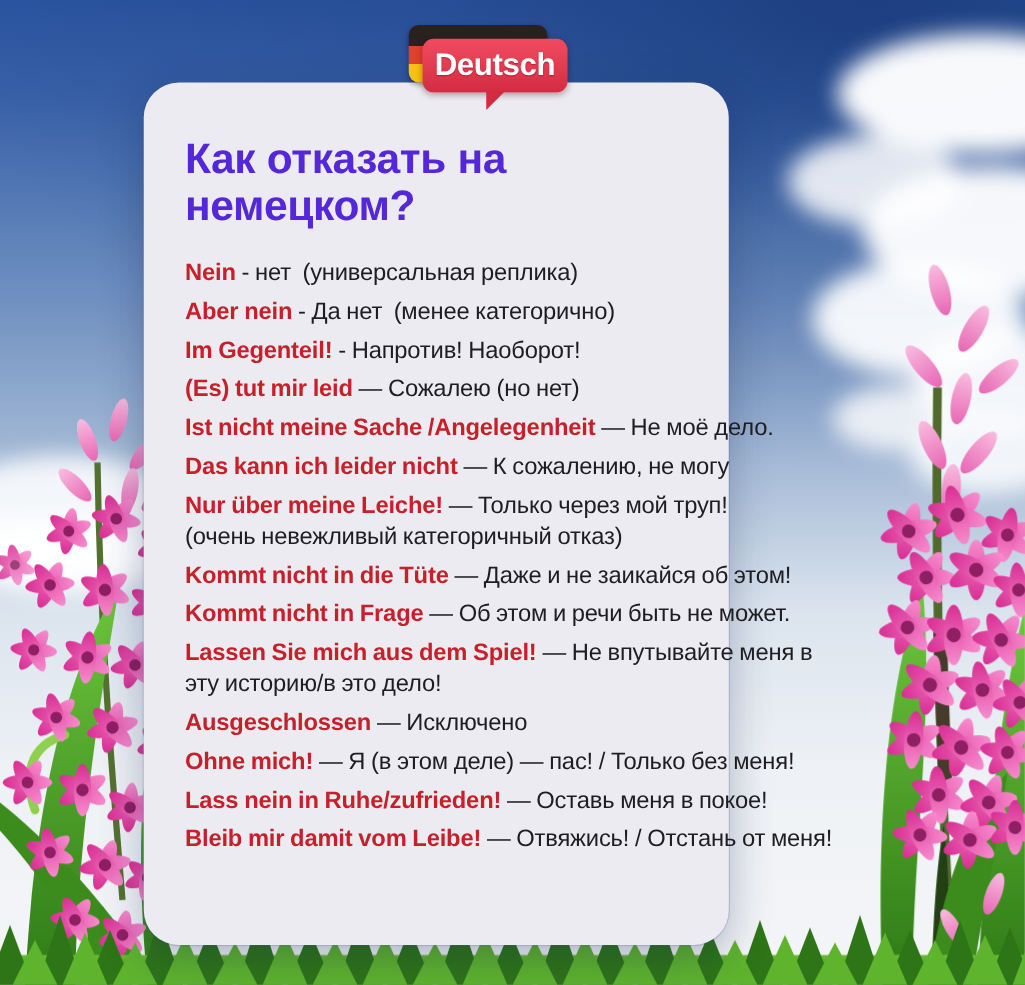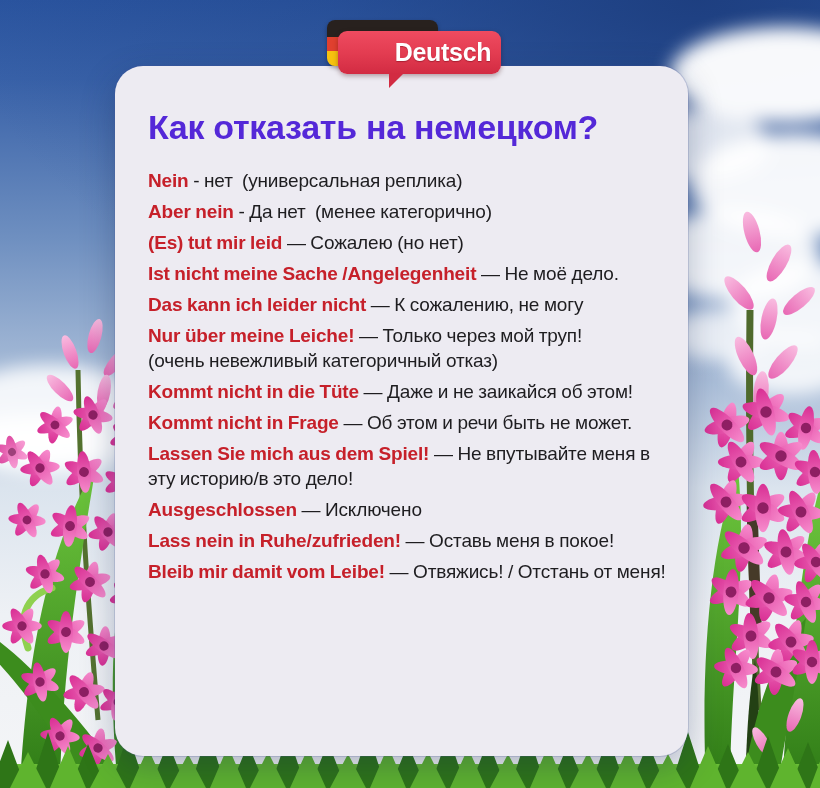--- a/index.html
+++ b/index.html
@@ -4,21 +4,21 @@
 <style>
   html,body{margin:0;padding:0;background:#222;}
   .stage{
     position:relative;width:820px;height:788px;overflow:hidden;
     font-family:"Liberation Sans","DejaVu Sans",sans-serif;
     -webkit-font-smoothing:antialiased;
   }
   .bg{position:absolute;left:0;top:0;width:820px;height:788px;z-index:1;}
   
   .card{
-    position:absolute;left:115px;top:66px;width:573px;height:690px;z-index:2;
+    position:absolute;left:115px;top:66px;width:468px;height:690px;z-index:2;
     background:#edebf2;border-radius:28px;
     box-shadow:0 0 0 1px rgba(70,80,150,.20), 0 12px 34px rgba(20,35,80,.30);
     padding:42px 0 0 33px;box-sizing:border-box;
   }
   .title{
     margin:0 0 22px 0;font-size:34px;line-height:1.12;font-weight:bold;
     color:#5428d8;letter-spacing:-.3px;
   }
   .entry{
     margin:6px 0;width:552px;font-size:19px;line-height:25px;color:#1e1d20;
@@ -32,21 +32,20 @@
   .flag{
     position:absolute;left:0;top:0;width:111px;height:46px;border-radius:8px;
     background:linear-gradient(180deg,#28211e 0%,#28211e 36%,#e0402f 36%,#e0402f 68%,#f7c20f 68%,#f7c20f 100%);
     box-shadow:0 2px 4px rgba(0,0,20,.35);
   }
   .bubble{
     position:absolute;left:11px;top:11px;width:116px;height:43px;border-radius:9px;
     background:linear-gradient(180deg,#ef4b60 0%,#e23b50 55%,#d22b42 100%);
     display:flex;align-items:center;justify-content:center;
     box-shadow:0 2px 5px rgba(60,0,10,.35);
-    padding-left:47px;
   }
   .bubble-label{color:#fff;font-weight:bold;font-size:25px;letter-spacing:-.3px;text-shadow:0 1px 1px rgba(120,10,25,.5);}
   .tail{
     position:absolute;left:62px;top:53px;width:0;height:0;
     border-top:15px solid #d22b42;border-right:15px solid transparent;
   }
 </style>
 </head>
 <body>
 
@@ -214,26 +213,28 @@
       <span class="bubble-label">Deutsch</span>
     </div>
     <div class="tail"></div>
   </div>
 
   <div class="card">
     <h1 class="title">Как отказать на немецком?</h1>
 
     <p class="entry"><span class="de">Nein</span><span class="sep"> - </span><span class="ru">нет  (универсальная реплика)</span></p>
     <p class="entry"><span class="de">Aber nein</span><span class="sep"> - </span><span class="ru">Да нет  (менее категорично)</span></p>
+    <p class="entry"><span class="de">Im Gegenteil!</span><span class="sep"> - </span><span class="ru">Напротив! Наоборот!</span></p>
     <p class="entry"><span class="de">(Es) tut mir leid</span><span class="sep"> — </span><span class="ru">Сожалею (но нет)</span></p>
     <p class="entry"><span class="de">Ist nicht meine Sache /Angelegenheit</span><span class="sep"> — </span><span class="ru">Не моё дело.</span></p>
     <p class="entry"><span class="de">Das kann ich leider nicht</span><span class="sep"> — </span><span class="ru">К сожалению, не могу</span></p>
     <p class="entry"><span class="de">Nur über meine Leiche!</span><span class="sep"> — </span><span class="ru">Только через мой труп!
 (очень невежливый категоричный отказ)</span></p>
     <p class="entry"><span class="de">Kommt nicht in die Tüte</span><span class="sep"> — </span><span class="ru">Даже и не заикайся об этом!</span></p>
     <p class="entry"><span class="de">Kommt nicht in Frage</span><span class="sep"> — </span><span class="ru">Об этом и речи быть не может.</span></p>
     <p class="entry"><span class="de">Lassen Sie mich aus dem Spiel!</span><span class="sep"> — </span><span class="ru">Не впутывайте меня в
 эту историю/в это дело!</span></p>
     <p class="entry"><span class="de">Ausgeschlossen</span><span class="sep"> — </span><span class="ru">Исключено</span></p>
+    <p class="entry"><span class="de">Ohne mich!</span><span class="sep"> — </span><span class="ru">Я (в этом деле) — пас! / Только без меня!</span></p>
     <p class="entry"><span class="de">Lass nein in Ruhe/zufrieden!</span><span class="sep"> — </span><span class="ru">Оставь меня в покое!</span></p>
     <p class="entry"><span class="de">Bleib mir damit vom Leibe!</span><span class="sep"> — </span><span class="ru">Отвяжись! / Отстань от меня!</span></p>
   </div>
 </div>
 
 </body></html>

